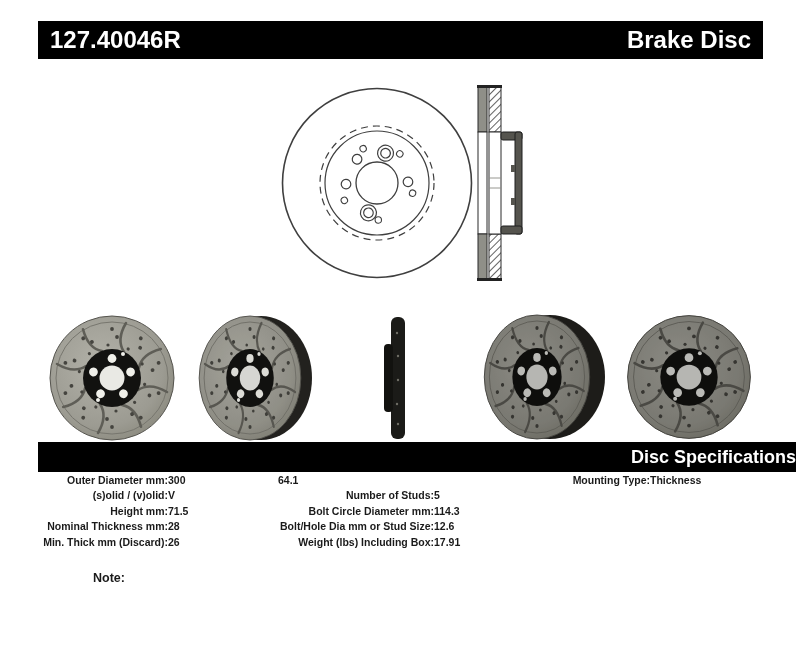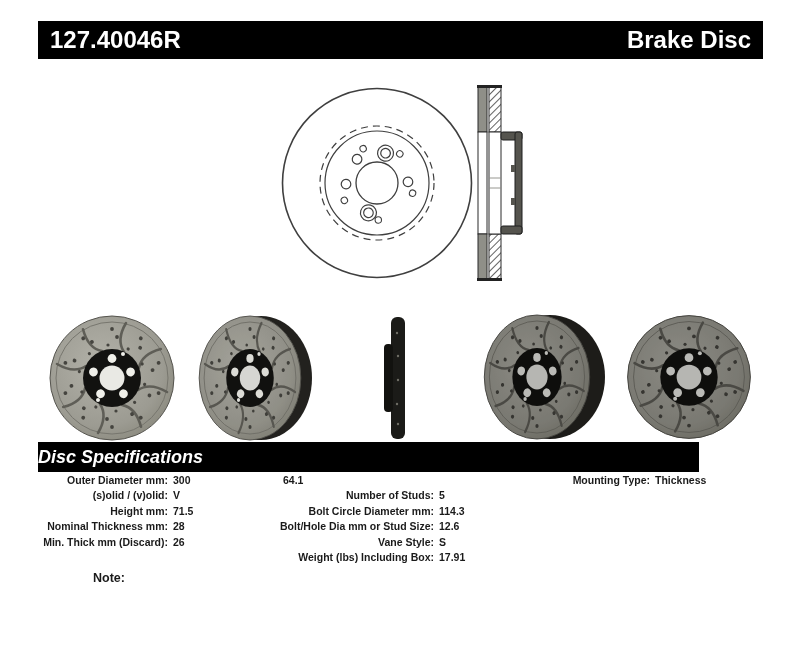--- a/index.html
+++ b/index.html
@@ -6,33 +6,33 @@
   .sheet{
     position:relative;width:800px;height:655px;background:#fff;overflow:hidden;
     font-family:"Liberation Sans", sans-serif;color:#1a1a1a;
   }
   .bar{
     position:absolute;background:#000;color:#fff;font-weight:bold;
     display:flex;align-items:center;
   }
   .title-bar{left:38px;top:21px;width:725px;height:38px;font-size:24px;
     justify-content:space-between;padding:0 12px;box-sizing:border-box;}
-  .spec-bar{left:38px;top:442px;width:661px;height:30px;font-size:18px;
-    justify-content:flex-start;font-style:italic;}
+  .spec-bar{left:38px;top:442px;width:758px;height:30px;font-size:18px;
+    justify-content:flex-end;}
   .drawing-svg{position:absolute;left:270px;top:80px;}
   .photos-svg{position:absolute;left:30px;top:312px;}
   .spec-col{position:absolute;font-size:10.5px;font-weight:bold;}
   .col-left{left:34px;top:473px;}
   .col-mid{left:278px;top:473px;}
   .col-right{left:546px;top:473px;}
   .spec-row{display:flex;line-height:15.4px;white-space:nowrap;}
   .col-left .sl{flex:0 0 134px;text-align:right;}
   .col-mid .sl{flex:0 0 156px;text-align:right;}
   .col-right .sl{flex:0 0 104px;text-align:right;}
-  .sv{margin-left:5px;text-align:center;}
+  .sv{text-align:center;}
   .note{position:absolute;left:93px;top:571px;font-size:12.5px;font-weight:bold;}
   .slot{stroke:#5f5e57;stroke-width:2.6;fill:none;stroke-linecap:round;}
   .dline{stroke:#3f3f3f;fill:none;}
   .med{filter:brightness(0.92);}
   .dark{filter:brightness(0.78);}
 </style>
 </head>
 <body>
 
 <div class="sheet">
@@ -291,24 +291,20 @@
       </div>
     <div class="spec-row">
         <span class="sl">Bolt Circle Diameter mm:</span>
         <span class="sv">114.3</span>
       </div>
     <div class="spec-row">
         <span class="sl">Bolt/Hole Dia mm or Stud Size:</span>
         <span class="sv">12.6</span>
       </div>
     <div class="spec-row">
-        <span class="sl">Vane Style:</span>
-        <span class="sv">S</span>
-      </div>
-    <div class="spec-row">
         <span class="sl">Weight (lbs) Including Box:</span>
         <span class="sv">17.91</span>
       </div>
   </div>
 
   <div class="spec-col col-right">
     <div class="spec-row">
         <span class="sl">Mounting Type:</span>
         <span class="sv">Thickness</span>
       </div>

